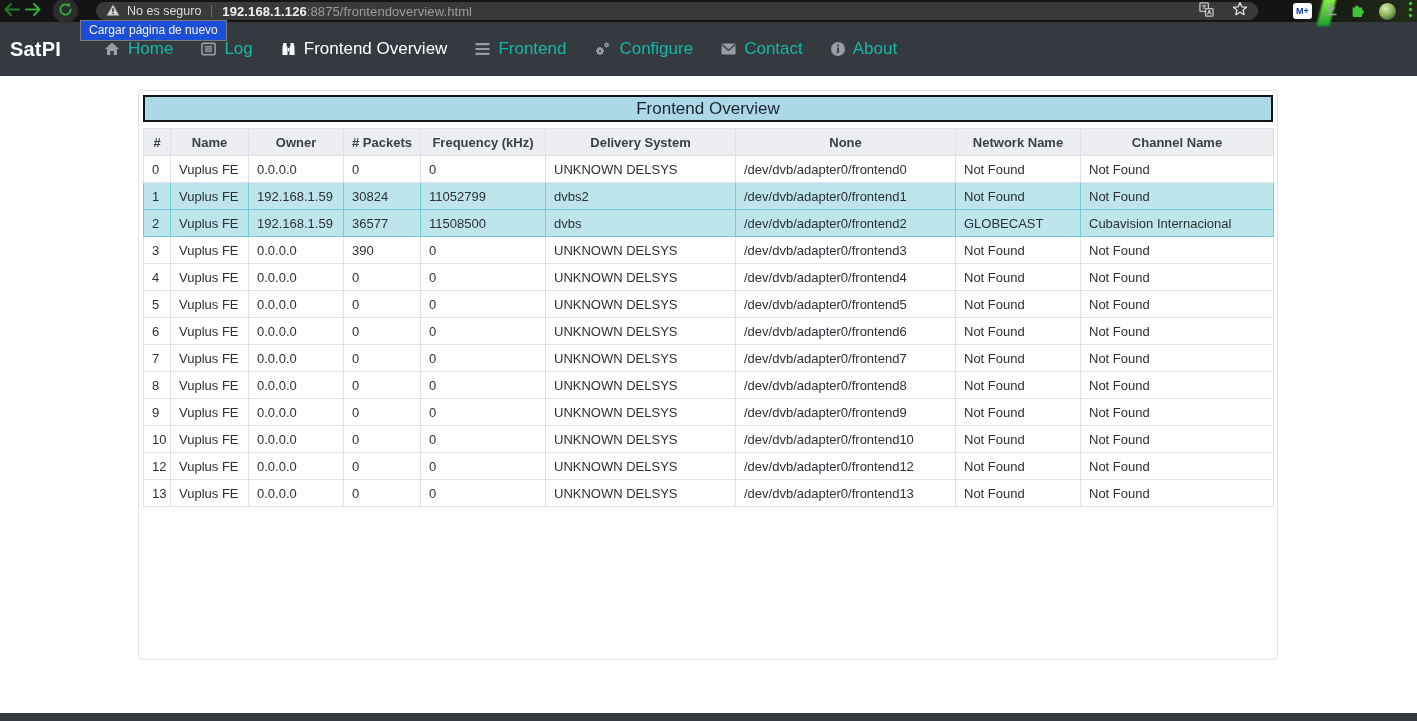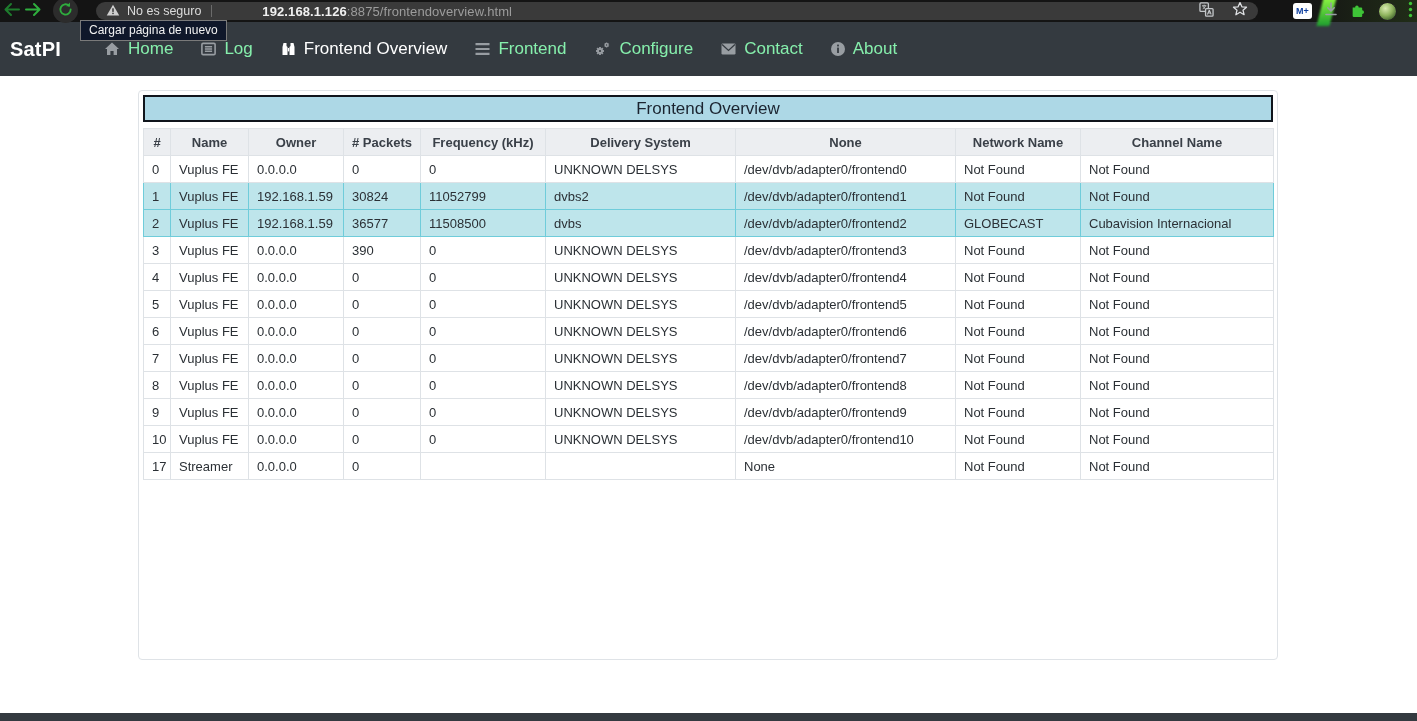--- a/index.html
+++ b/index.html
@@ -11,46 +11,46 @@
   .chrome-left { position:absolute; left:0; top:0; height:22px; display:flex; align-items:center; }
   .nav-btn { width:22px; height:22px; display:flex; align-items:center; justify-content:center; }
   .reload-wrap { width:26px; height:22px; display:flex; align-items:center; justify-content:center; position:relative; margin-left:8px; }
   .reload-halo { position:absolute; left:1px; top:-2px; width:25px; height:25px; border-radius:50%; background:#2c2c2c; }
   .reload-wrap svg { position:relative; }
   .omnibox { position:absolute; left:96px; top:2px; width:1162px; height:18px;
              background:#3a3a3a; border-radius:9px; display:flex; align-items:center;
              padding:0 10px; color:#d6d6d6; }
   .omni-sec { display:flex; align-items:flex-start; gap:7px; font-size:12.5px; color:#dcdcdc; }
   .omni-div { width:1px; height:12px; background:#6b6b6b; margin:0 10px; }
-  .omni-url { font-size:13px; letter-spacing:.1px; white-space:nowrap;margin-left:40px; }
+  .omni-url { font-size:13px; letter-spacing:.1px; white-space:nowrap; }
   .omni-url .host { color:#f0f0f0; font-weight:700; }
   .omni-url .rest { color:#9c9c9c; }
   .omni-right { margin-left:auto; display:flex; align-items:center; gap:18px; }
   .chrome-right { position:absolute; right:4px; top:0; height:22px; display:flex; align-items:center; gap:11px; z-index:2; }
   .theme-streak { position:absolute; left:1320px; top:-2px; width:13px; height:28px;
                   background:linear-gradient(180deg,#8cf542,#1f9e2f); transform:skewX(-14deg);
                   filter:blur(1px); z-index:1; }
   .theme-glow { position:absolute; left:1300px; top:0; width:117px; height:22px;
                 background:linear-gradient(90deg,rgba(20,20,20,0),rgba(34,48,24,.9)); z-index:0; }
   .mplus { width:19px; height:16px; background:#fff; border-radius:3px; display:flex;
            align-items:center; justify-content:center; font-size:9px; font-weight:700; color:#1040a0; }
   .avatar { width:19px; height:19px; border-radius:50%;
             background:radial-gradient(circle at 38% 32%, #d9ecb2 0%, #8fb45e 45%, #44672f 80%, #2c4420 100%);
             border:1px solid #222; }
 
   
-  .tooltip { position:absolute; left:80px; top:20px; z-index:30; background:#0f172a;
+  .tooltip { position:absolute; left:80px; top:20px; z-index:30; background:#1d4ed8;
              border:1px solid #7a7a7a; color:#f2f2f2; font-size:12px; padding:2px 8px 3px; white-space:nowrap; }
 
   
   .navbar { width:100%; height:54px; background:var(--navbar-bg,#343a40); display:flex;
             align-items:center; padding:0 4px 0 10px; }
   .brand { color:#fff; font-size:20px; font-weight:700; letter-spacing:.2px; margin-right:42px; }
   .nav-items { display:flex; align-items:center; gap:27px; }
-  .nav-item { display:flex; align-items:center; gap:7px; color:#86efac; font-size:17px;
+  .nav-item { display:flex; align-items:center; gap:7px; color:#14b8a6; font-size:17px;
               text-decoration:none; cursor:pointer; }
   .nav-item.active { color:#fff; }
   .nav-item svg { display:block; }
 
   
   .content { background:#fff; }
   .panel { position:absolute; left:138px; top:90px; width:1140px; height:570px;
            border:1px solid #dfe3e7; border-radius:4px; background:#fff; padding:3px; }
   .panel-title { margin:1px; height:27px; background:var(--title-bg,#add8e6);
                  border:2px solid #10151c; display:flex; align-items:center; justify-content:center;
@@ -381,27 +381,38 @@
             <td>Vuplus FE</td>
             <td>0.0.0.0</td>
             <td>0</td>
             <td>0</td>
             <td>UNKNOWN DELSYS</td>
             <td>/dev/dvb/adapter0/frontend10</td>
             <td>Not Found</td>
             <td>Not Found</td>
           </tr>
           <tr>
-            <td>17</td>
-            <td>Streamer</td>
-            <td>0.0.0.0</td>
-            <td>0</td>
-            <td></td>
-            <td></td>
-            <td>None</td>
+            <td>12</td>
+            <td>Vuplus FE</td>
+            <td>0.0.0.0</td>
+            <td>0</td>
+            <td>0</td>
+            <td>UNKNOWN DELSYS</td>
+            <td>/dev/dvb/adapter0/frontend12</td>
+            <td>Not Found</td>
+            <td>Not Found</td>
+          </tr>
+          <tr>
+            <td>13</td>
+            <td>Vuplus FE</td>
+            <td>0.0.0.0</td>
+            <td>0</td>
+            <td>0</td>
+            <td>UNKNOWN DELSYS</td>
+            <td>/dev/dvb/adapter0/frontend13</td>
             <td>Not Found</td>
             <td>Not Found</td>
           </tr>
         </tbody>
     </table>
   </div>
 </div>
 
 <div class="footer"></div>
 

